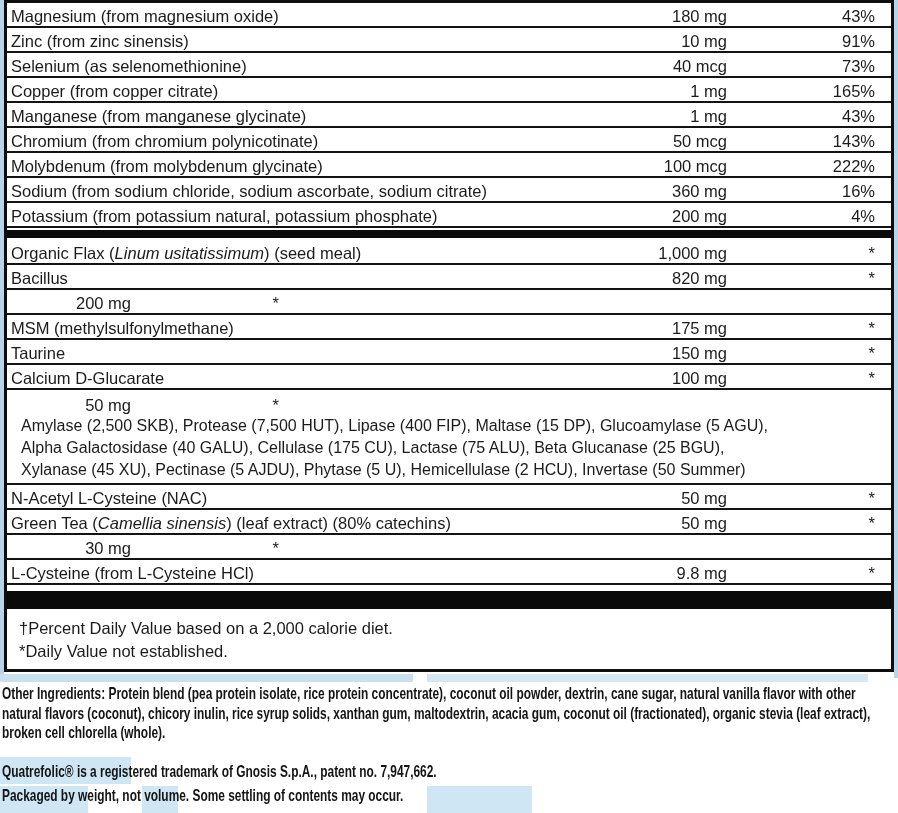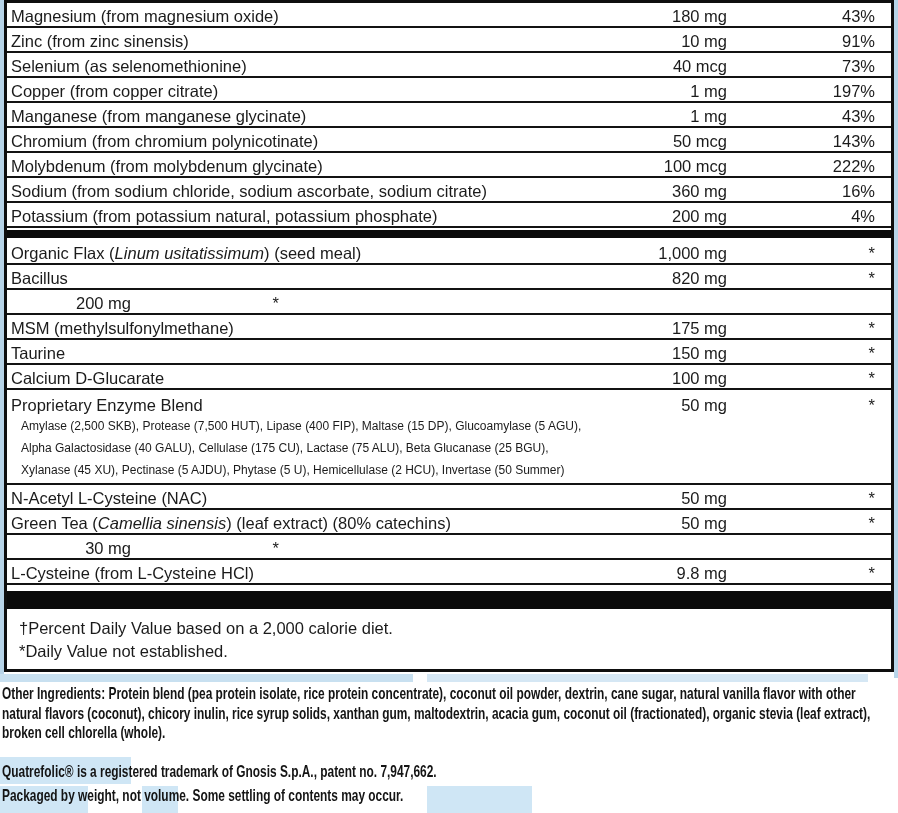--- a/index.html
+++ b/index.html
@@ -21,21 +21,21 @@
   .cropped-row { position:relative; height:3px; overflow:hidden; border-bottom:3px solid #0e0e0e; }
   .cropped-row .mark { position:absolute; top:0; width:6px; height:3px; background:#222; }
 
   .rows { }
   .row { display:flex; align-items:flex-end; height:25px; border-bottom:2px solid #131313; padding-left:4px; font-size:16.5px; }
   .row .name { flex:1; white-space:nowrap; overflow:hidden; }
   .row .amt  { width:120px; text-align:right; white-space:nowrap; }
   .row .dv   { width:164px; text-align:right; padding-right:16px; white-space:nowrap; }
   .row.no-border { border-bottom:none; }
   .sublines { border-bottom:2px solid #131313; padding:0 4px 2px 14px; }
-  .subline { font-size:12px; line-height:22px; white-space:nowrap; }
+  .subline { font-size:16px; line-height:22px; white-space:nowrap; }
   .thick-bar { background:#0a0a0a; height:8px; margin:2px 0; }
   .thick-bar.large { height:18px; margin:6px 0 0 0; }
   .footnotes { margin-top:8px; padding-left:12px; font-size:16.5px; }
   .footnotes div { line-height:23px; }
 
   
   .band { position:absolute; height:8px; top:674px; background:#c8e0f0; }
   .band.b1 { left:0; width:413px; }
   .band.b2 { left:427px; width:441px; background:#d5e7f4; }
 
@@ -88,21 +88,21 @@
           <div class="dv">91%</div>
         </div>
         <div class="row">
           <div class="name">Selenium (as selenomethionine)</div>
           <div class="amt">40 mcg</div>
           <div class="dv">73%</div>
         </div>
         <div class="row">
           <div class="name">Copper (from copper citrate)</div>
           <div class="amt">1 mg</div>
-          <div class="dv">197%</div>
+          <div class="dv">165%</div>
         </div>
         <div class="row">
           <div class="name">Manganese (from manganese glycinate)</div>
           <div class="amt">1 mg</div>
           <div class="dv">43%</div>
         </div>
         <div class="row">
           <div class="name">Chromium (from chromium polynicotinate)</div>
           <div class="amt">50 mcg</div>
           <div class="dv">143%</div>
@@ -146,21 +146,20 @@
           <div class="name">Taurine</div>
           <div class="amt">150 mg</div>
           <div class="dv">*</div>
         </div>
         <div class="row">
           <div class="name">Calcium D-Glucarate</div>
           <div class="amt">100 mg</div>
           <div class="dv">*</div>
         </div>
         <div class="row no-border">
-          <div class="name">Proprietary Enzyme Blend</div>
           <div class="amt">50 mg</div>
           <div class="dv">*</div>
         </div>
         <div class="sublines">
           <div class="subline">Amylase (2,500 SKB), Protease (7,500 HUT), Lipase (400 FIP), Maltase (15 DP), Glucoamylase (5 AGU),</div>
           <div class="subline">Alpha Galactosidase (40 GALU), Cellulase (175 CU), Lactase (75 ALU), Beta Glucanase (25 BGU),</div>
           <div class="subline">Xylanase (45 XU), Pectinase (5 AJDU), Phytase (5 U), Hemicellulase (2 HCU), Invertase (50 Summer)</div>
         </div>
         <div class="row">
           <div class="name">N-Acetyl L-Cysteine (NAC)</div>

